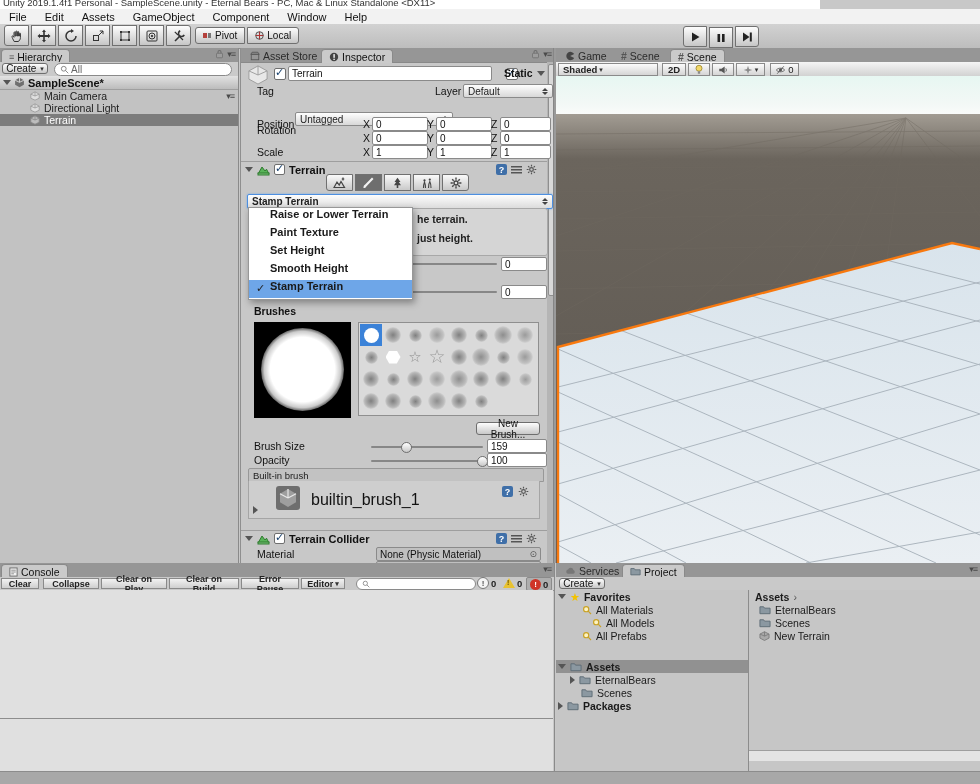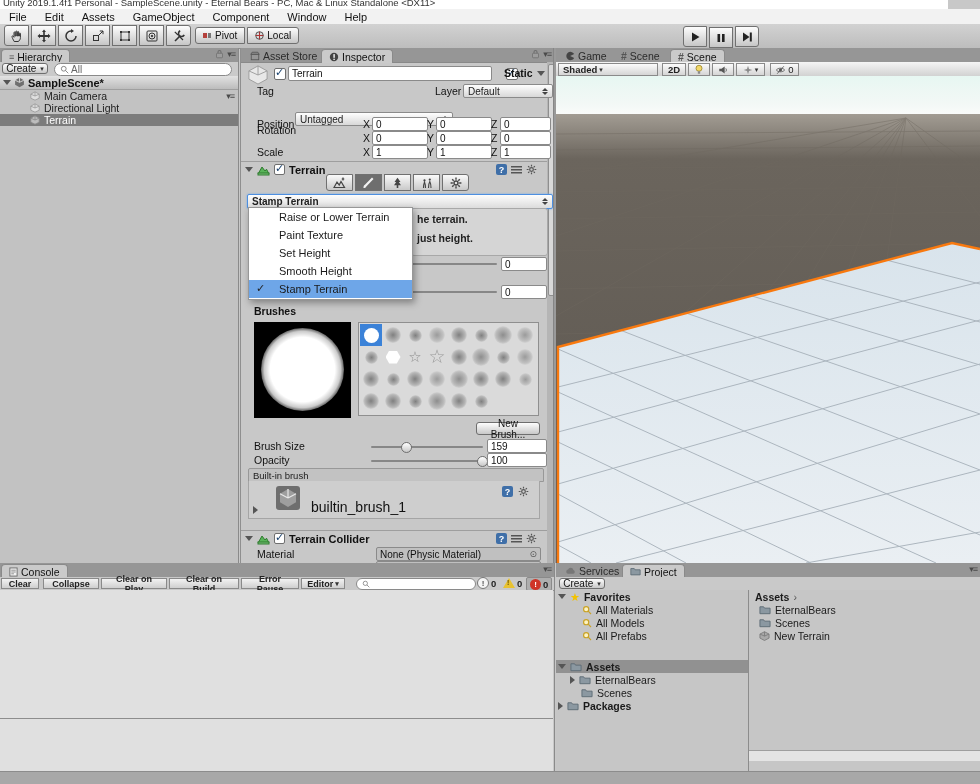--- a/index.html
+++ b/index.html
@@ -1,20 +1,20 @@
 <!DOCTYPE html>
 <html><head>
 <meta charset="utf-8">
 <style>
   html,body{margin:0;padding:0;background:#888;}
   #app{position:relative;width:980px;height:784px;background:#c8c8c8;overflow:hidden;
        font-family:"Liberation Sans","DejaVu Sans",sans-serif;font-size:11px;color:#111;}
   .abs{position:absolute;}
   
-  .titlebar{left:0;top:0;width:948px;height:9px;background:#fff;overflow:hidden;}
+  .titlebar{left:0;top:0;width:820px;height:9px;background:#fff;overflow:hidden;}
   .titlebar span{display:block;margin:-3px 0 0 3px;font-size:9.5px;color:#333;white-space:nowrap;}
   .menubar{left:0;top:9px;width:980px;height:15px;background:#f2f2f2;border-bottom:1px solid #d0d0d0;display:flex;align-items:center;}
   .mitem{padding:0 9px;font-size:11px;color:#111;}
   .topbar{left:0;top:24px;width:980px;height:24px;background:linear-gradient(#d2d2d2,#bdbdbd);border-bottom:1px solid #8f8f8f;}
   .tbtn{background:linear-gradient(#fdfdfd,#c6c6c6);border:1px solid #707070;width:25px;height:21px;
         display:inline-flex;align-items:center;justify-content:center;padding:0;margin:0 0 0 -1px;}
   .tbtn:first-child{border-radius:3px 0 0 3px;margin-left:0;}
   .tbtn:last-child{border-radius:0 3px 3px 0;}
   .pbtn{background:linear-gradient(#fdfdfd,#c6c6c6);border:1px solid #707070;height:17px;font-size:10px;
         display:inline-flex;align-items:center;gap:3px;padding:0 7px;margin-left:-1px;color:#111;}
@@ -62,21 +62,21 @@
   .scrollv .thumb{position:absolute;left:1px;top:2px;width:5px;height:230px;background:#d9d9d9;border:1px solid #8f8f8f;border-radius:2px;}
   .ttool{width:27px;height:17px;background:linear-gradient(#fafafa,#c9c9c9);border:1px solid #707070;margin-left:-1px;
          display:inline-flex;align-items:center;justify-content:center;}
   .ttool.on{background:#6e6e6e;}
   .modepop{position:absolute;left:6px;top:146px;width:296px;height:13px;background:linear-gradient(#fdfdfd,#dcdcdc);
            border:1px solid #4d8fe0;box-shadow:0 0 2px #6aa6ec;border-radius:2px;display:flex;align-items:center;font-size:10px;font-weight:bold;color:#222;padding:0 4px;}
   .helpbox{position:absolute;left:170px;top:160px;width:130px;height:42px;background:#d5d5d5;border:1px solid #a8a8a8;border-radius:3px;
            font-size:10.5px;font-weight:bold;color:#222;padding:4px 0 0 5px;overflow:hidden;}
   .dlist{position:absolute;left:7px;top:159px;width:163px;height:91px;background:#fff;border:1px solid #979797;
          box-shadow:2px 3px 7px rgba(0,0,0,.35);z-index:30;}
-  .ditem{height:18px;display:flex;align-items:center;padding-left:30px;font-size:11px;font-weight:normal;color:#1a1a1a;position:relative;}
+  .ditem{height:18px;display:flex;align-items:flex-start;padding-left:21px;font-size:11px;font-weight:bold;color:#1a1a1a;position:relative;}
   .ditem.hl{background:#6ea6e8;}
   .ditem.checked::before{content:"✓";position:absolute;left:7px;top:2px;font-size:11px;color:#222;}
   .brushprev{position:absolute;left:13px;top:274px;width:97px;height:96px;background:#000;}
   .brushprev::after{content:"";position:absolute;left:7px;top:6px;width:83px;height:83px;border-radius:50%;
         background:radial-gradient(circle,#fff 55%,rgba(255,255,255,.8) 65%,rgba(255,255,255,0) 76%);}
   .bgrid{position:absolute;left:117px;top:274px;width:181px;height:94px;background:#dadada;border:1px solid #8f8f8f;
          display:flex;flex-wrap:wrap;align-content:flex-start;padding:1px 0 0 1px;box-sizing:border-box;}
   .bc{width:22px;height:22px;display:flex;align-items:center;justify-content:center;position:relative;}
   .bc::before{content:"";width:16px;height:16px;border-radius:50%;
         background:radial-gradient(circle,rgba(105,105,105,.8) 0%,rgba(115,115,115,.35) 55%,rgba(130,130,130,0) 75%);}
@@ -602,21 +602,21 @@
         <span>Built-in brush</span>
       </div>
     <div class="bblock">
       <span class="icon abs" style="left:26px;top:4px;">
           <svg width="26" height="26" viewBox="0 0 26 26">
             <rect x="1" y="1" width="24" height="24" rx="3" fill="#6e6e6e"></rect>
             <path d="M13 4 21 8.7v8.6L13 22 5 17.3V8.7z" fill="#9e9e9e"></path>
             <path d="M13 4v9M13 13 5 8.7M13 13l8-4.3" stroke="#e8e8e8" stroke-width="1.2" fill="none"></path>
           </svg>
         </span>
-      <span class="rowtxt" style="left:62px;top:18px;font-size:14px;">builtin_brush_1</span>
+      <span class="rowtxt" style="left:62px;top:10px;font-size:16px;">builtin_brush_1</span>
       <span style="position:absolute;right:10px;top:5px;display:flex;gap:5px;align-items:center;">
         <span class="qico"></span>
         <span class="icon">
             <svg width="11" height="11" viewBox="0 0 12 12">
               <g stroke="#555" stroke-width="1.3" fill="none">
                 <circle cx="6" cy="6" r="2"></circle>
                 <path d="M6 .8v2M6 9.2v2M.8 6h2M9.2 6h2M2.3 2.3l1.4 1.4M8.3 8.3l1.4 1.4M9.7 2.3 8.3 3.7M3.7 8.3 2.3 9.7"></path>
               </g>
             </svg>
           </span>
@@ -889,21 +889,21 @@
         <span class="icon">
             <svg width="10" height="10" viewBox="0 0 12 12">
               <g fill="none" stroke="#c9a227" stroke-width="1.4">
                 <circle cx="5" cy="5" r="3.1" fill="#fdf3c2"></circle>
                 <path d="M7.4 7.4 10.8 10.8"></path>
               </g>
             </svg>
           </span>
         <span>All Materials</span>
       </div>
-      <div class="prow" style="padding-left:26px;align-items:center;">
+      <div class="prow" style="padding-left:36px;align-items:center;">
         <span class="icon">
             <svg width="10" height="10" viewBox="0 0 12 12">
               <g fill="none" stroke="#c9a227" stroke-width="1.4">
                 <circle cx="5" cy="5" r="3.1" fill="#fdf3c2"></circle>
                 <path d="M7.4 7.4 10.8 10.8"></path>
               </g>
             </svg>
           </span>
         <span>All Models</span>
       </div>

